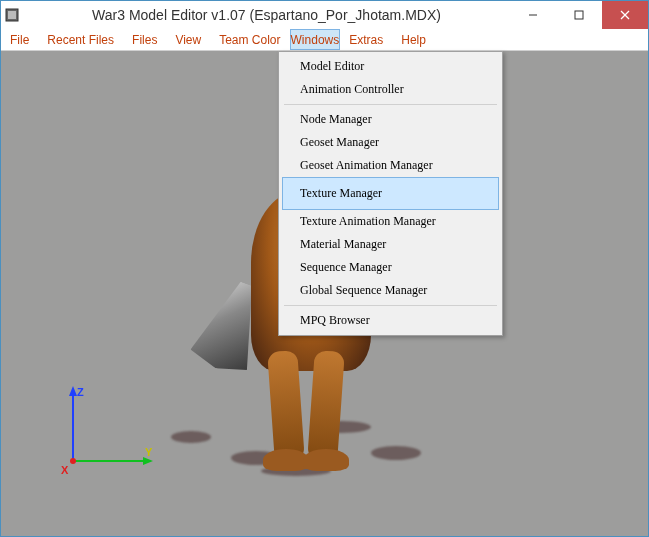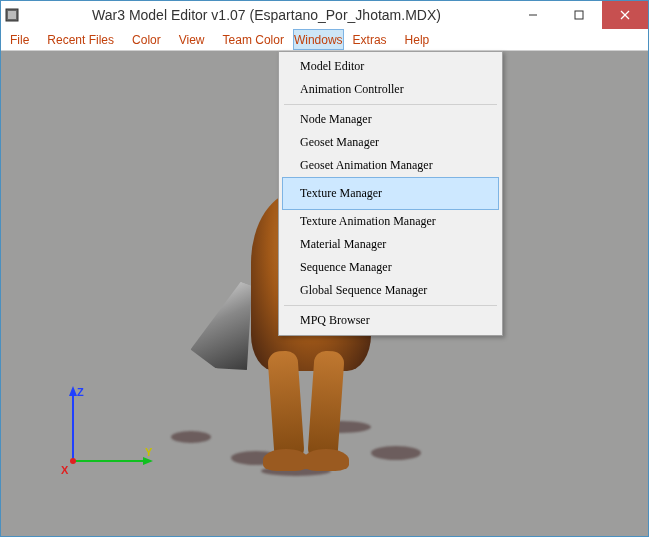--- a/index.html
+++ b/index.html
@@ -63,21 +63,21 @@
             <line x1="1" y1="1" x2="9" y2="9" stroke="#fff" stroke-width="1.3"></line>
             <line x1="9" y1="1" x2="1" y2="9" stroke="#fff" stroke-width="1.3"></line>
           </svg>
       </div>
     </div>
   </div>
 
   <div class="menubar">
     <div class="menu-item">File</div>
     <div class="menu-item">Recent Files</div>
-    <div class="menu-item">Color</div>
+    <div class="menu-item">Files</div>
     <div class="menu-item">View</div>
     <div class="menu-item">Team Color</div>
     <div class="menu-item active">Windows</div>
     <div class="menu-item">Extras</div>
     <div class="menu-item">Help</div>
   </div>
 
   <div class="viewport">
 
     <div class="model">

